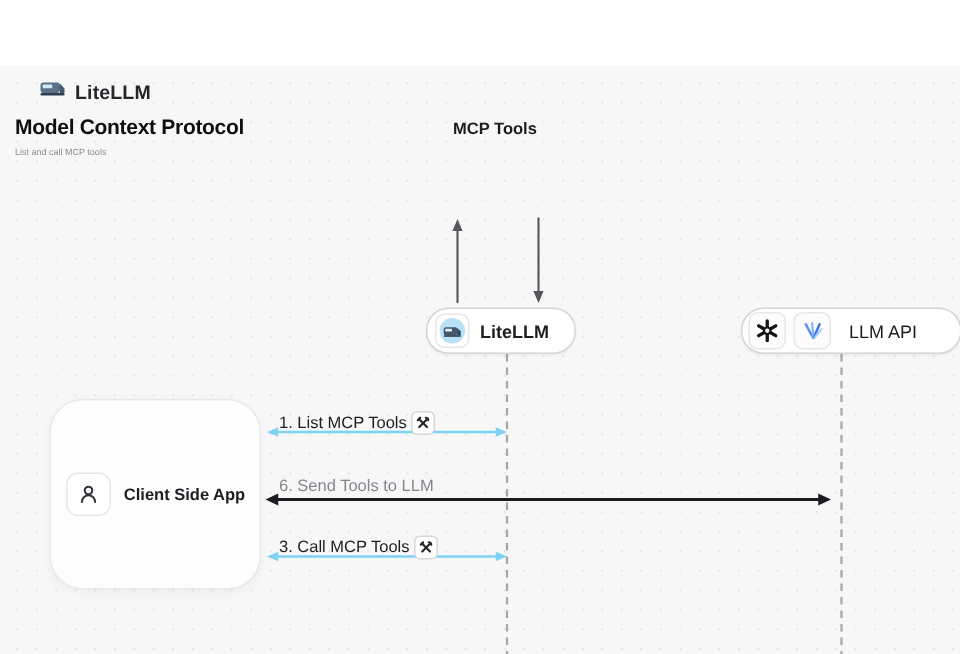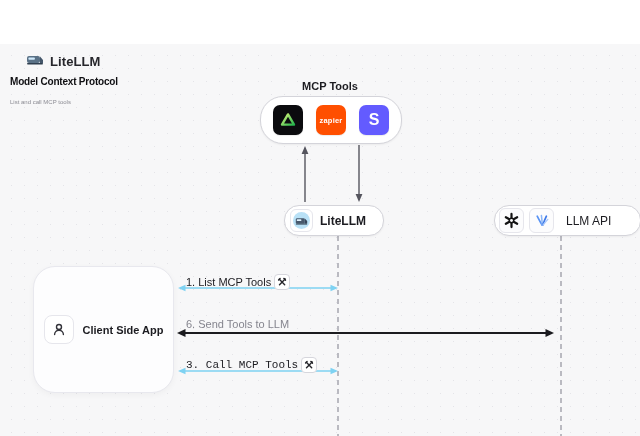--- a/index.html
+++ b/index.html
@@ -7,21 +7,21 @@
     position:relative;width:640px;height:396px;overflow:hidden;
     background-color:#f7f7f8;
     background-image:radial-gradient(circle,#e4e4e8 0.8px,transparent 1px);
     background-size:13px 13px;background-position:5px 5px;
     font-family:"Liberation Sans",sans-serif;color:#1c1c21;margin-top:44px;
   }
   .abs{position:absolute;}
   
   .brand{left:26px;top:8px;display:flex;align-items:center;gap:6px;}
   .brand-text{font-size:13px;font-weight:700;color:#26262b;letter-spacing:.1px;}
-  .title{left:10px;top:32px;font-size:10px;font-weight:700;color:#0f0f12;letter-spacing:-.2px;}
+  .title{left:10px;top:32px;font-size:14px;font-weight:700;color:#0f0f12;letter-spacing:-.2px;}
   .subtitle{left:10px;top:55px;font-size:6px;color:#8b8b93;}
   
   .mcp-label{left:260px;top:36px;width:140px;text-align:center;font-size:11px;font-weight:600;color:#1c1c21;}
   .mcp-pill{left:260px;top:52px;width:140px;height:46px;border-radius:23px;background:#fff;
     border:1px solid #d4d4da;box-shadow:0 1px 2px rgba(0,0,0,.05);
     display:flex;align-items:center;justify-content:center;gap:13px;}
   .tool{width:30px;height:30px;border-radius:7px;display:flex;align-items:center;justify-content:center;
     box-shadow:0 1px 1px rgba(0,0,0,.08);}
   .tool-zapier{background:#ff4f00;color:#fff;font-size:7.5px;font-weight:700;letter-spacing:.2px;}
   .tool-stripe{background:#635bff;color:#fff;font-size:16px;font-weight:700;}
@@ -40,21 +40,21 @@
   
   .client-node{left:33px;top:222px;width:139px;height:125px;border-radius:22px;background:#fdfdfe;
     border:1px solid #e8e8ee;box-shadow:0 2px 6px rgba(0,0,0,.04);
     display:flex;align-items:center;justify-content:center;gap:9px;}
   .client-chip{width:28px;height:27px;border-radius:8px;}
   .client-label{font-size:11px;font-weight:700;color:#1c1c21;}
   
   .msg{font-size:11px;display:flex;align-items:center;gap:3px;color:#1c1c21;font-weight:500;}
   .msg-1{left:186px;top:230px;}
   .msg-2{left:186px;top:274px;color:#85858e;font-weight:400;}
-  .msg-3{left:186px;top:313px;font-family:Liberation Mono, monospace;}
+  .msg-3{left:186px;top:313px;}
   .tools-badge{width:14px;height:14px;border:1px solid #d6d6dc;border-radius:4px;background:#fff;
     display:flex;align-items:center;justify-content:center;}
   .overlay{position:absolute;left:0;top:0;pointer-events:none;}
 </style>
 </head>
 <body>
 
 <div id="canvas">
 
   <svg class="overlay" width="640" height="436" viewBox="0 0 640 436">
@@ -99,39 +99,20 @@
         <rect x="1" y="10" width="16" height="1.6" rx="0.8" fill="#2f3e4e"></rect>
       </svg>
     </span>
     <span class="brand-text">LiteLLM</span>
   </div>
 
   <div class="abs title">Model Context Protocol</div>
   <div class="abs subtitle">List and call MCP tools</div>
 
   <div class="abs mcp-label">MCP Tools</div>
-  <div class="abs mcp-pill">
-    <div class="tool tool-dark">
-      <svg width="20" height="20" viewBox="0 0 20 20">
-        <defs>
-          <linearGradient id="triGrad" x1="0" y1="0" x2="1" y2="1">
-            <stop offset="0" stop-color="#dcf77b"></stop>
-            <stop offset="1" stop-color="#23b44d"></stop>
-          </linearGradient>
-        </defs>
-        <path d="M10 4.4 L16 14.6 L4 14.6 Z" fill="none" stroke="url(#triGrad)" stroke-width="2.4" stroke-linejoin="round"></path>
-      </svg>
-    </div>
-    <div class="tool tool-zapier">
-      <span>zapier</span>
-    </div>
-    <div class="tool tool-stripe">
-      <span>S</span>
-    </div>
-  </div>
 
   <div class="abs node-pill litellm-node">
     <span class="chip litellm-chip">
       <span class="litellm-circle">
         <svg width="13" height="10" viewBox="0 0 16 12">
           <rect x="1" y="2.5" width="11" height="6.5" rx="1.6" fill="#47586c"></rect>
           <path d="M12 3 L15 6 L15 9 L12 9 Z" fill="#36465a"></path>
           <rect x="2.2" y="3.8" width="5.6" height="2.2" rx="0.7" fill="#dff1fc"></rect>
           <rect x="1" y="9" width="14" height="1.4" rx="0.7" fill="#24313f"></rect>
         </svg>

